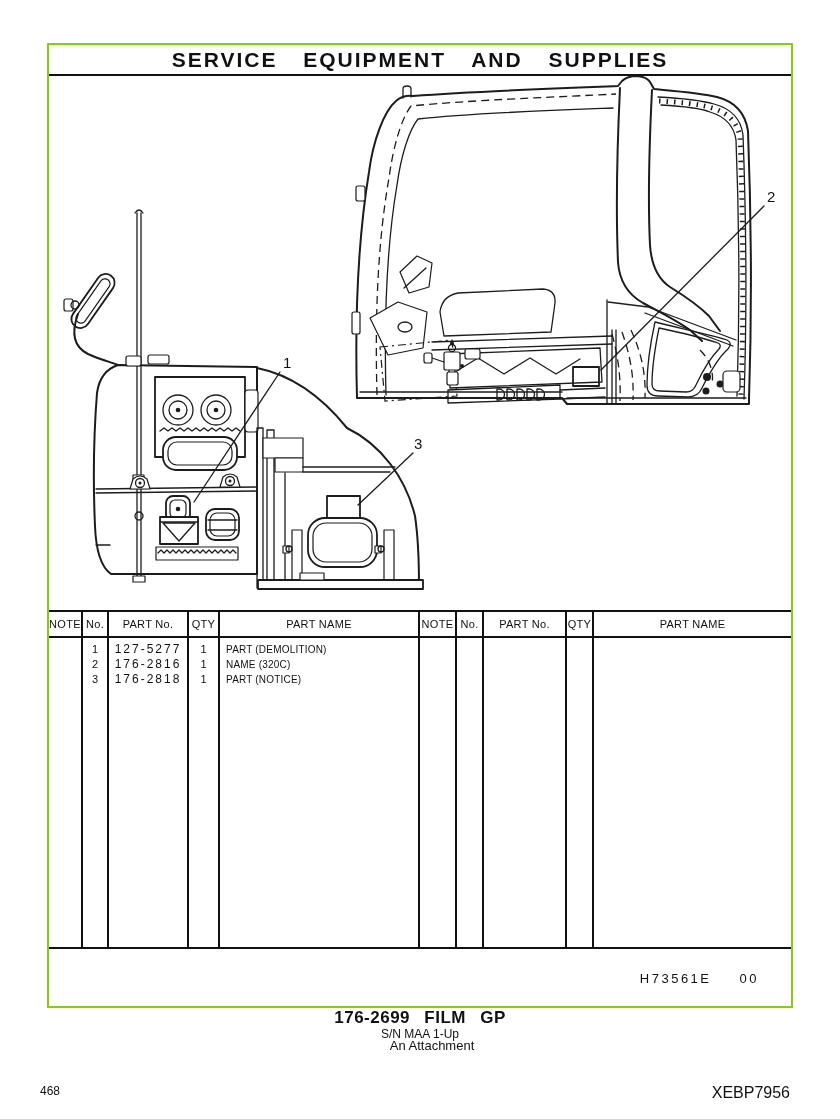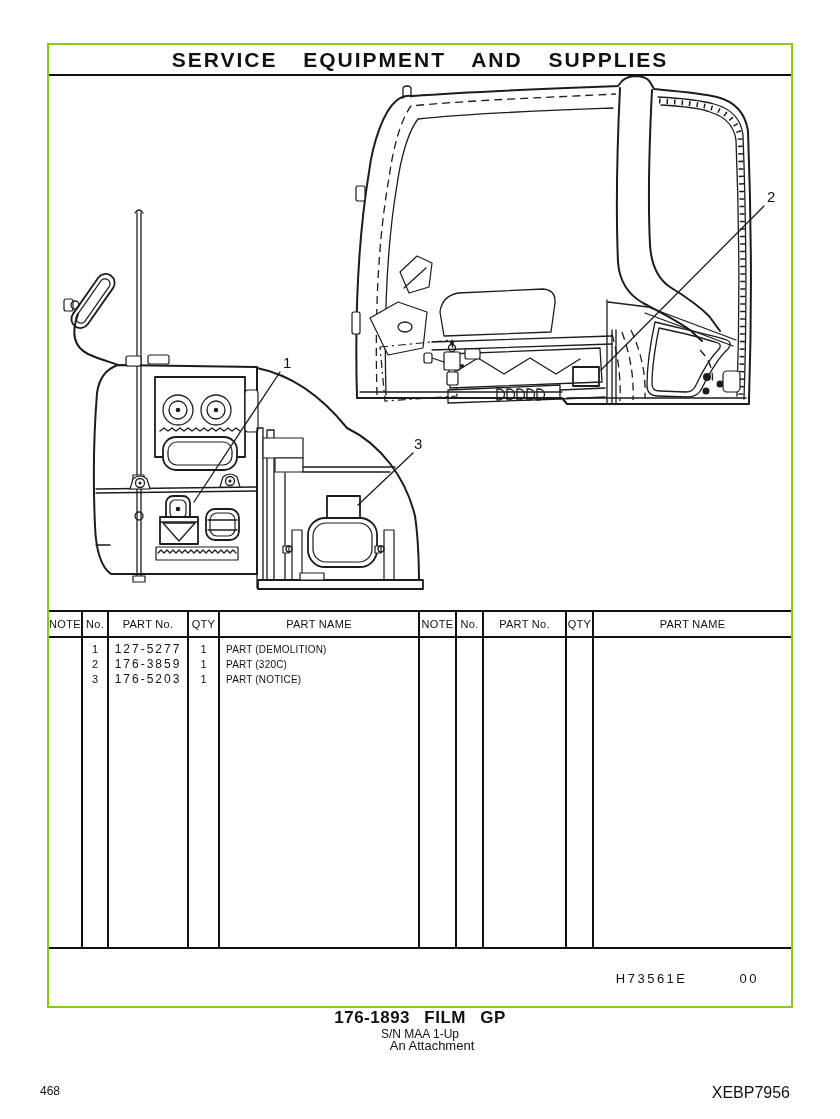--- a/index.html
+++ b/index.html
@@ -40,21 +40,21 @@
   .tbody .cell{padding-top:4px;}
   .line{height:15px;line-height:15px;font-size:11px;text-align:center;white-space:nowrap;}
   .line.name{font-size:10px;text-align:left;padding-left:6px;letter-spacing:0.2px;}
   .line.pn{letter-spacing:2px;font-size:12px;}
   .footer-band{
     position:absolute;left:0;top:908px;width:742px;height:50px;
     display:flex;align-items:center;justify-content:flex-end;
     padding-right:32px;box-sizing:border-box;
   }
   .footer-band .code{font-size:13px;letter-spacing:2.5px;}
-  .footer-band .rev{font-size:13px;letter-spacing:2.5px;margin-left:24px;padding-left:28px;}
+  .footer-band .rev{font-size:13px;letter-spacing:2.5px;padding-left:28px;}
 
   
   .fig-title{position:absolute;left:0;top:1008px;width:100%;text-align:center;
     font-size:17px;font-weight:bold;letter-spacing:0.5px;word-spacing:9px;}
   .fig-serial{position:absolute;left:0;top:1027px;width:100%;text-align:center;font-size:12px;}
   .fig-attach{position:absolute;left:12px;top:1038px;width:100%;text-align:center;font-size:13px;}
   .page-num{position:absolute;left:40px;top:1084px;font-size:12px;}
   .doc-code{position:absolute;right:50px;top:1084px;font-size:16px;}
 
   
@@ -297,46 +297,46 @@
           <div class="line"></div>
           <div class="line"></div>
         </div>
         <div class="cell c-no">
           <div class="line">1</div>
           <div class="line">2</div>
           <div class="line">3</div>
         </div>
         <div class="cell c-pn">
           <div class="line pn">127-5277</div>
-          <div class="line pn">176-3859</div>
-          <div class="line pn">176-5203</div>
+          <div class="line pn">176-2816</div>
+          <div class="line pn">176-2818</div>
         </div>
         <div class="cell c-qty">
           <div class="line">1</div>
           <div class="line">1</div>
           <div class="line">1</div>
         </div>
         <div class="cell c-name">
           <div class="line name">PART (DEMOLITION)</div>
-          <div class="line name">PART (320C)</div>
+          <div class="line name">NAME (320C)</div>
           <div class="line name">PART (NOTICE)</div>
         </div>
         <div class="cell c-note2"></div>
         <div class="cell c-no2"></div>
         <div class="cell c-pn2"></div>
         <div class="cell c-qty2"></div>
         <div class="cell c-name2"></div>
       </div>
     </div>
 
     <div class="footer-band">
       <span class="code">H73561E</span>
       <span class="rev">00</span>
     </div>
   </div>
 
-  <div class="fig-title">176-1893 FILM GP</div>
+  <div class="fig-title">176-2699 FILM GP</div>
   <div class="fig-serial">S/N MAA 1-Up</div>
   <div class="fig-attach">An Attachment</div>
 
   <div class="page-num">468</div>
   <div class="doc-code">XEBP7956</div>
 </div>
 
 </body></html>

